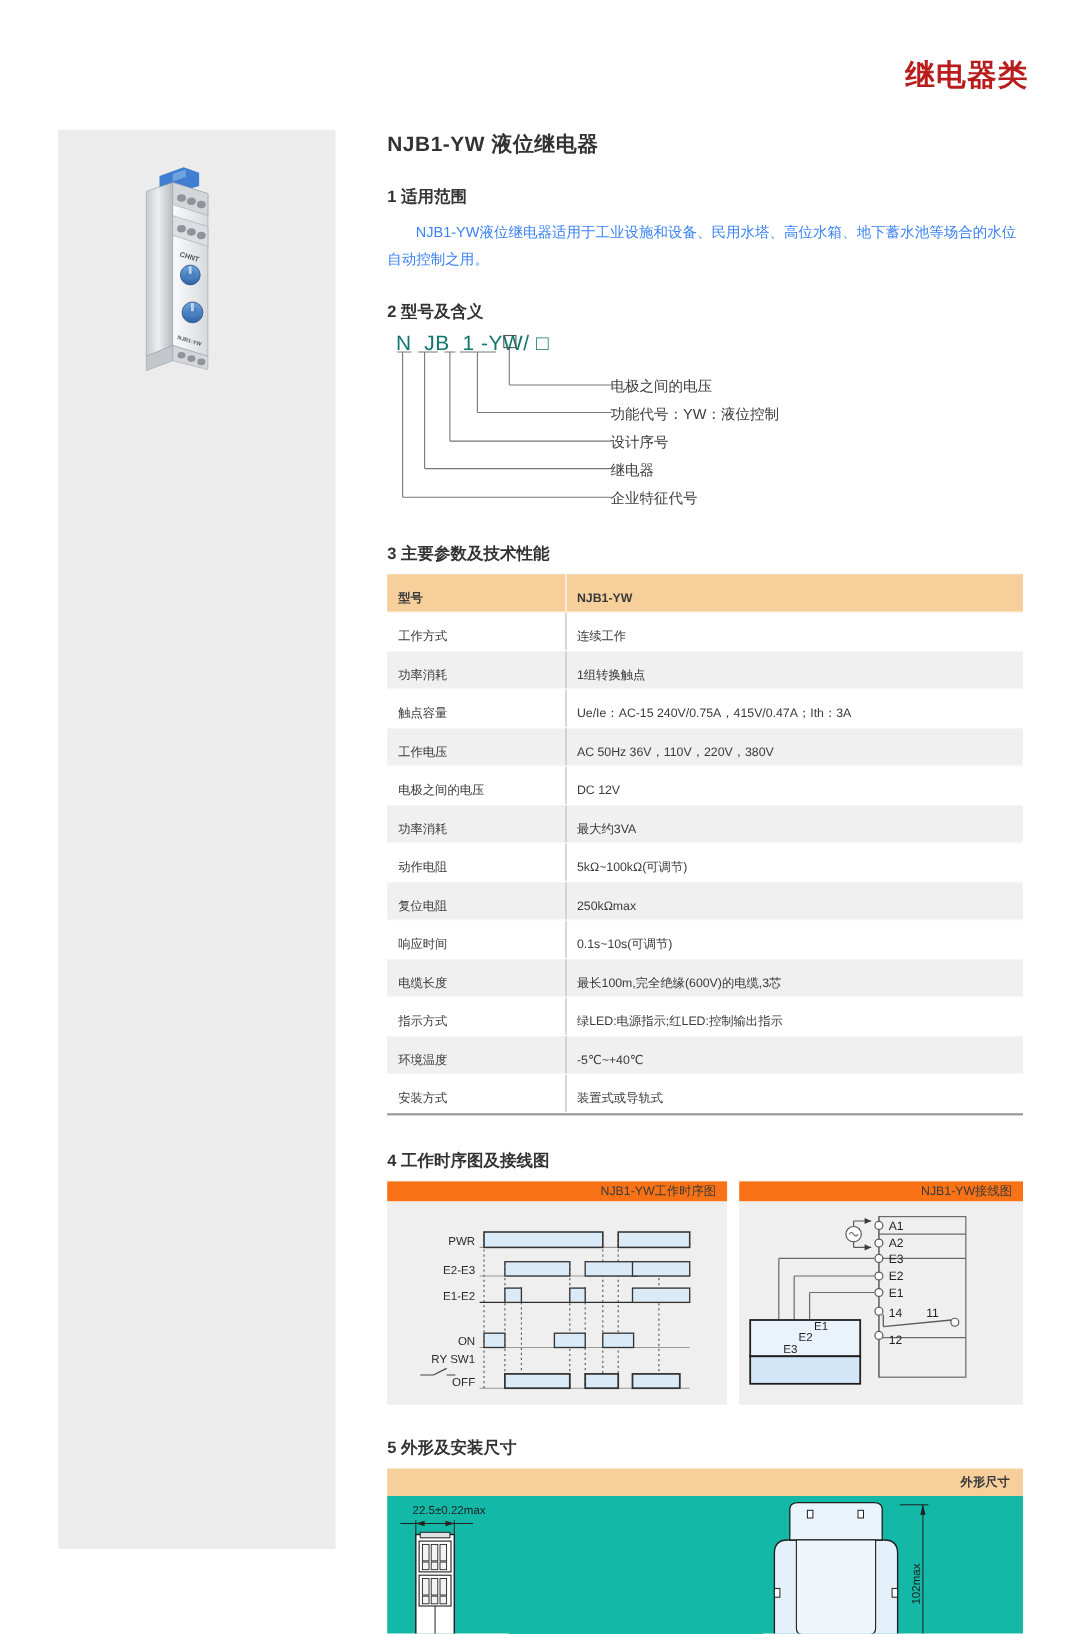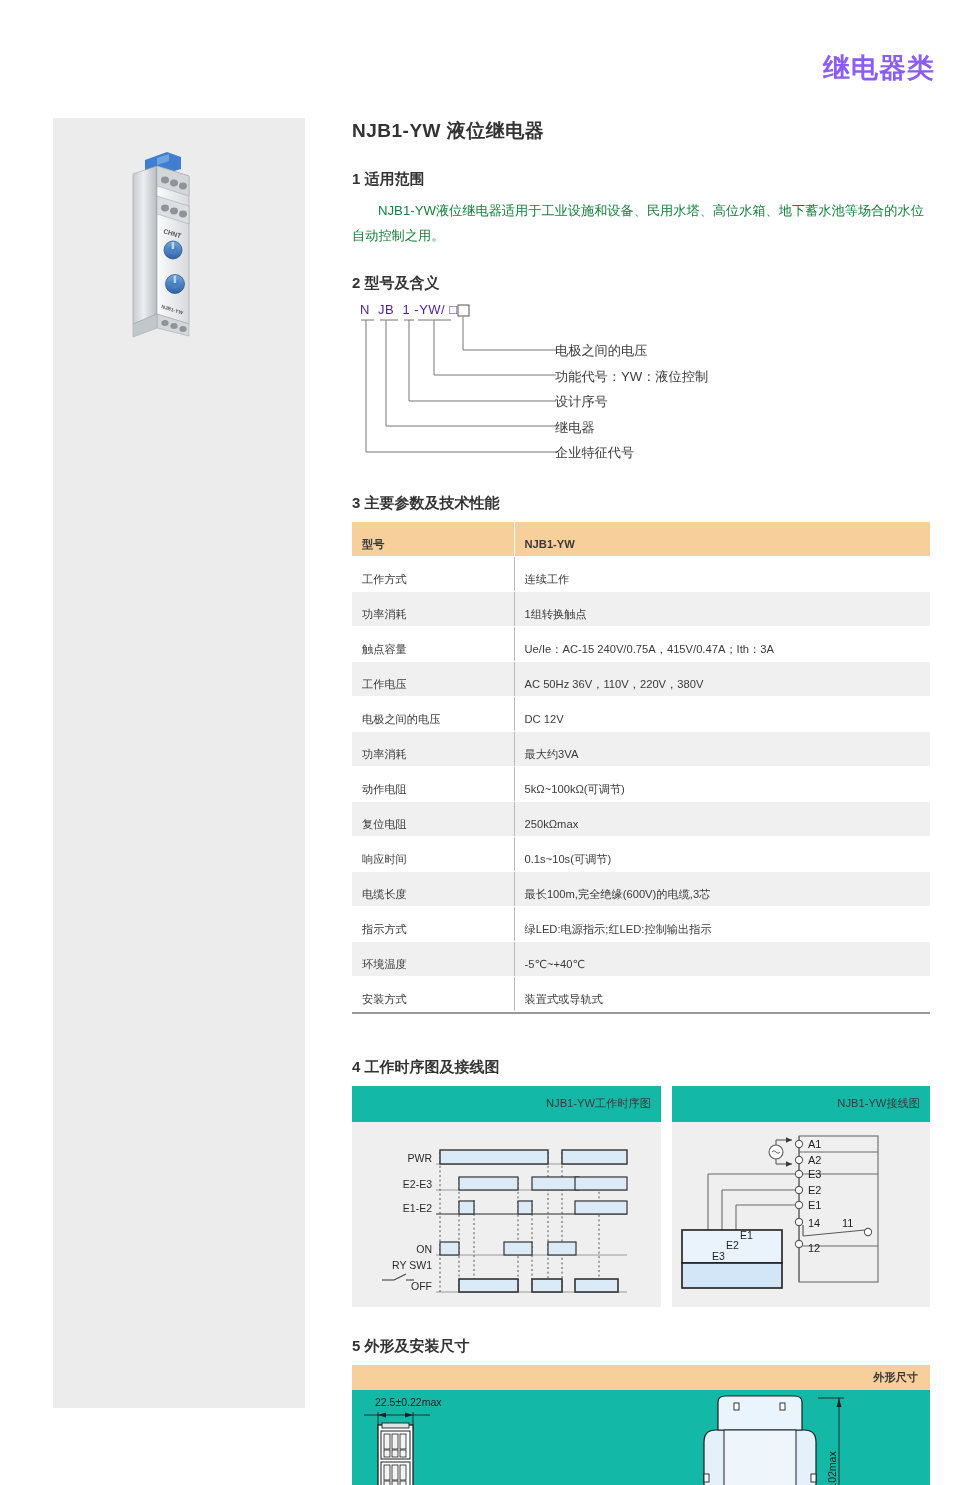--- a/index.html
+++ b/index.html
@@ -8,21 +8,21 @@
     background: #ffffff;
     font-family: "Liberation Sans", "DejaVu Sans", sans-serif;
     color: #3a3a3a;
     overflow: hidden;
   }
   .page { position: relative; width: 970px; height: 1485px; }
 
   
   .cat-title {
     position: absolute; top: 50px; right: 35px;
-    font-size: 27px; font-weight: 700; color: #8b5cf6;
+    font-size: 27px; font-weight: 700; color: #b91c1c;
     letter-spacing: 1px;
   }
 
   
   .photo-panel {
     position: absolute; left: 53px; top: 118px;
     width: 252px; height: 1290px;
     background: #ececec;
   }
   .relay-photo {
@@ -35,29 +35,29 @@
 
   .prod-title {
     font-size: 19px; font-weight: 700; color: #333;
     margin-bottom: 26px; letter-spacing: .5px;
   }
   .sec-h {
     font-size: 15px; font-weight: 700; color: #333;
     margin-bottom: 9px;
   }
   .para {
-    font-size: 13.2px; line-height: 25px; color: #15803d;
+    font-size: 13.2px; line-height: 25px; color: #3b82f6;
   }
   .para.indent { text-indent: 26px; }
 
   
   .model-wrap { position: relative; height: 178px; margin-top: 4px; }
   .model-code {
     position: absolute; left: 8px; top: 0;
-    font-size: 13px; letter-spacing: .5px; color: #4c1d95;
+    font-size: 19px; letter-spacing: .5px; color: #0f766e;
     white-space: pre;
   }
   .model-labels {
     position: absolute; left: 203px; top: 36px;
     font-size: 13.2px; line-height: 25.5px; color: #3c3c3c;
   }
 
   
   table.spec {
     width: 100%; border-collapse: collapse;
@@ -78,21 +78,21 @@
   table.spec td.v { border-left: 1px solid #b9b9b9; }
   table.spec tr.head td.v { border-left: 1px solid #ffffff; }
   .tbl-underline { height: 1.6px; background: #999; width: 100%; }
 
   
   .fig-row { display: flex; gap: 11px; margin-top: 2px; }
   .fig {
     background: #efefef; position: relative;
   }
   .fig-head {
-    background: #14b8a6; height: 36px;
+    background: #f97316; height: 18px;
     font-size: 11.2px; color: #3a3a3a;
     display: flex; align-items: center; justify-content: flex-end;
     padding-right: 10px;
   }
   .fig-body { position: relative; }
 
   .dim-head {
     background: #f6cf9b; height: 25px;
     font-size: 11.2px; font-weight: 700; color: #3a3a3a;
     display: flex; align-items: center; justify-content: flex-end;
@@ -267,21 +267,21 @@
             <td class="v">-5℃~+40℃</td>
           </tr>
           <tr class="odd">
             <td class="k">安装方式</td>
             <td class="v">装置式或导轨式</td>
           </tr>
         </tbody>
     </table>
     <div class="tbl-underline"></div>
 
-    <div class="sec-h" style="margin-top:44px">4 工作时序图及接线图</div>
+    <div class="sec-h" style="margin-top:32px">4 工作时序图及接线图</div>
     <div class="fig-row">
 
       <div class="fig" style="width:309px">
         <div class="fig-head">NJB1-YW工作时序图</div>
         <div class="fig-body" style="height:185px">
           <svg width="309" height="185" viewBox="0 0 309 185">
             <g font-family="Liberation Sans, sans-serif" font-size="10.5" fill="#2b2b2b" text-anchor="end">
               <text x="80" y="40">PWR</text>
               <text x="80" y="66">E2-E3</text>
               <text x="80" y="90">E1-E2</text>

